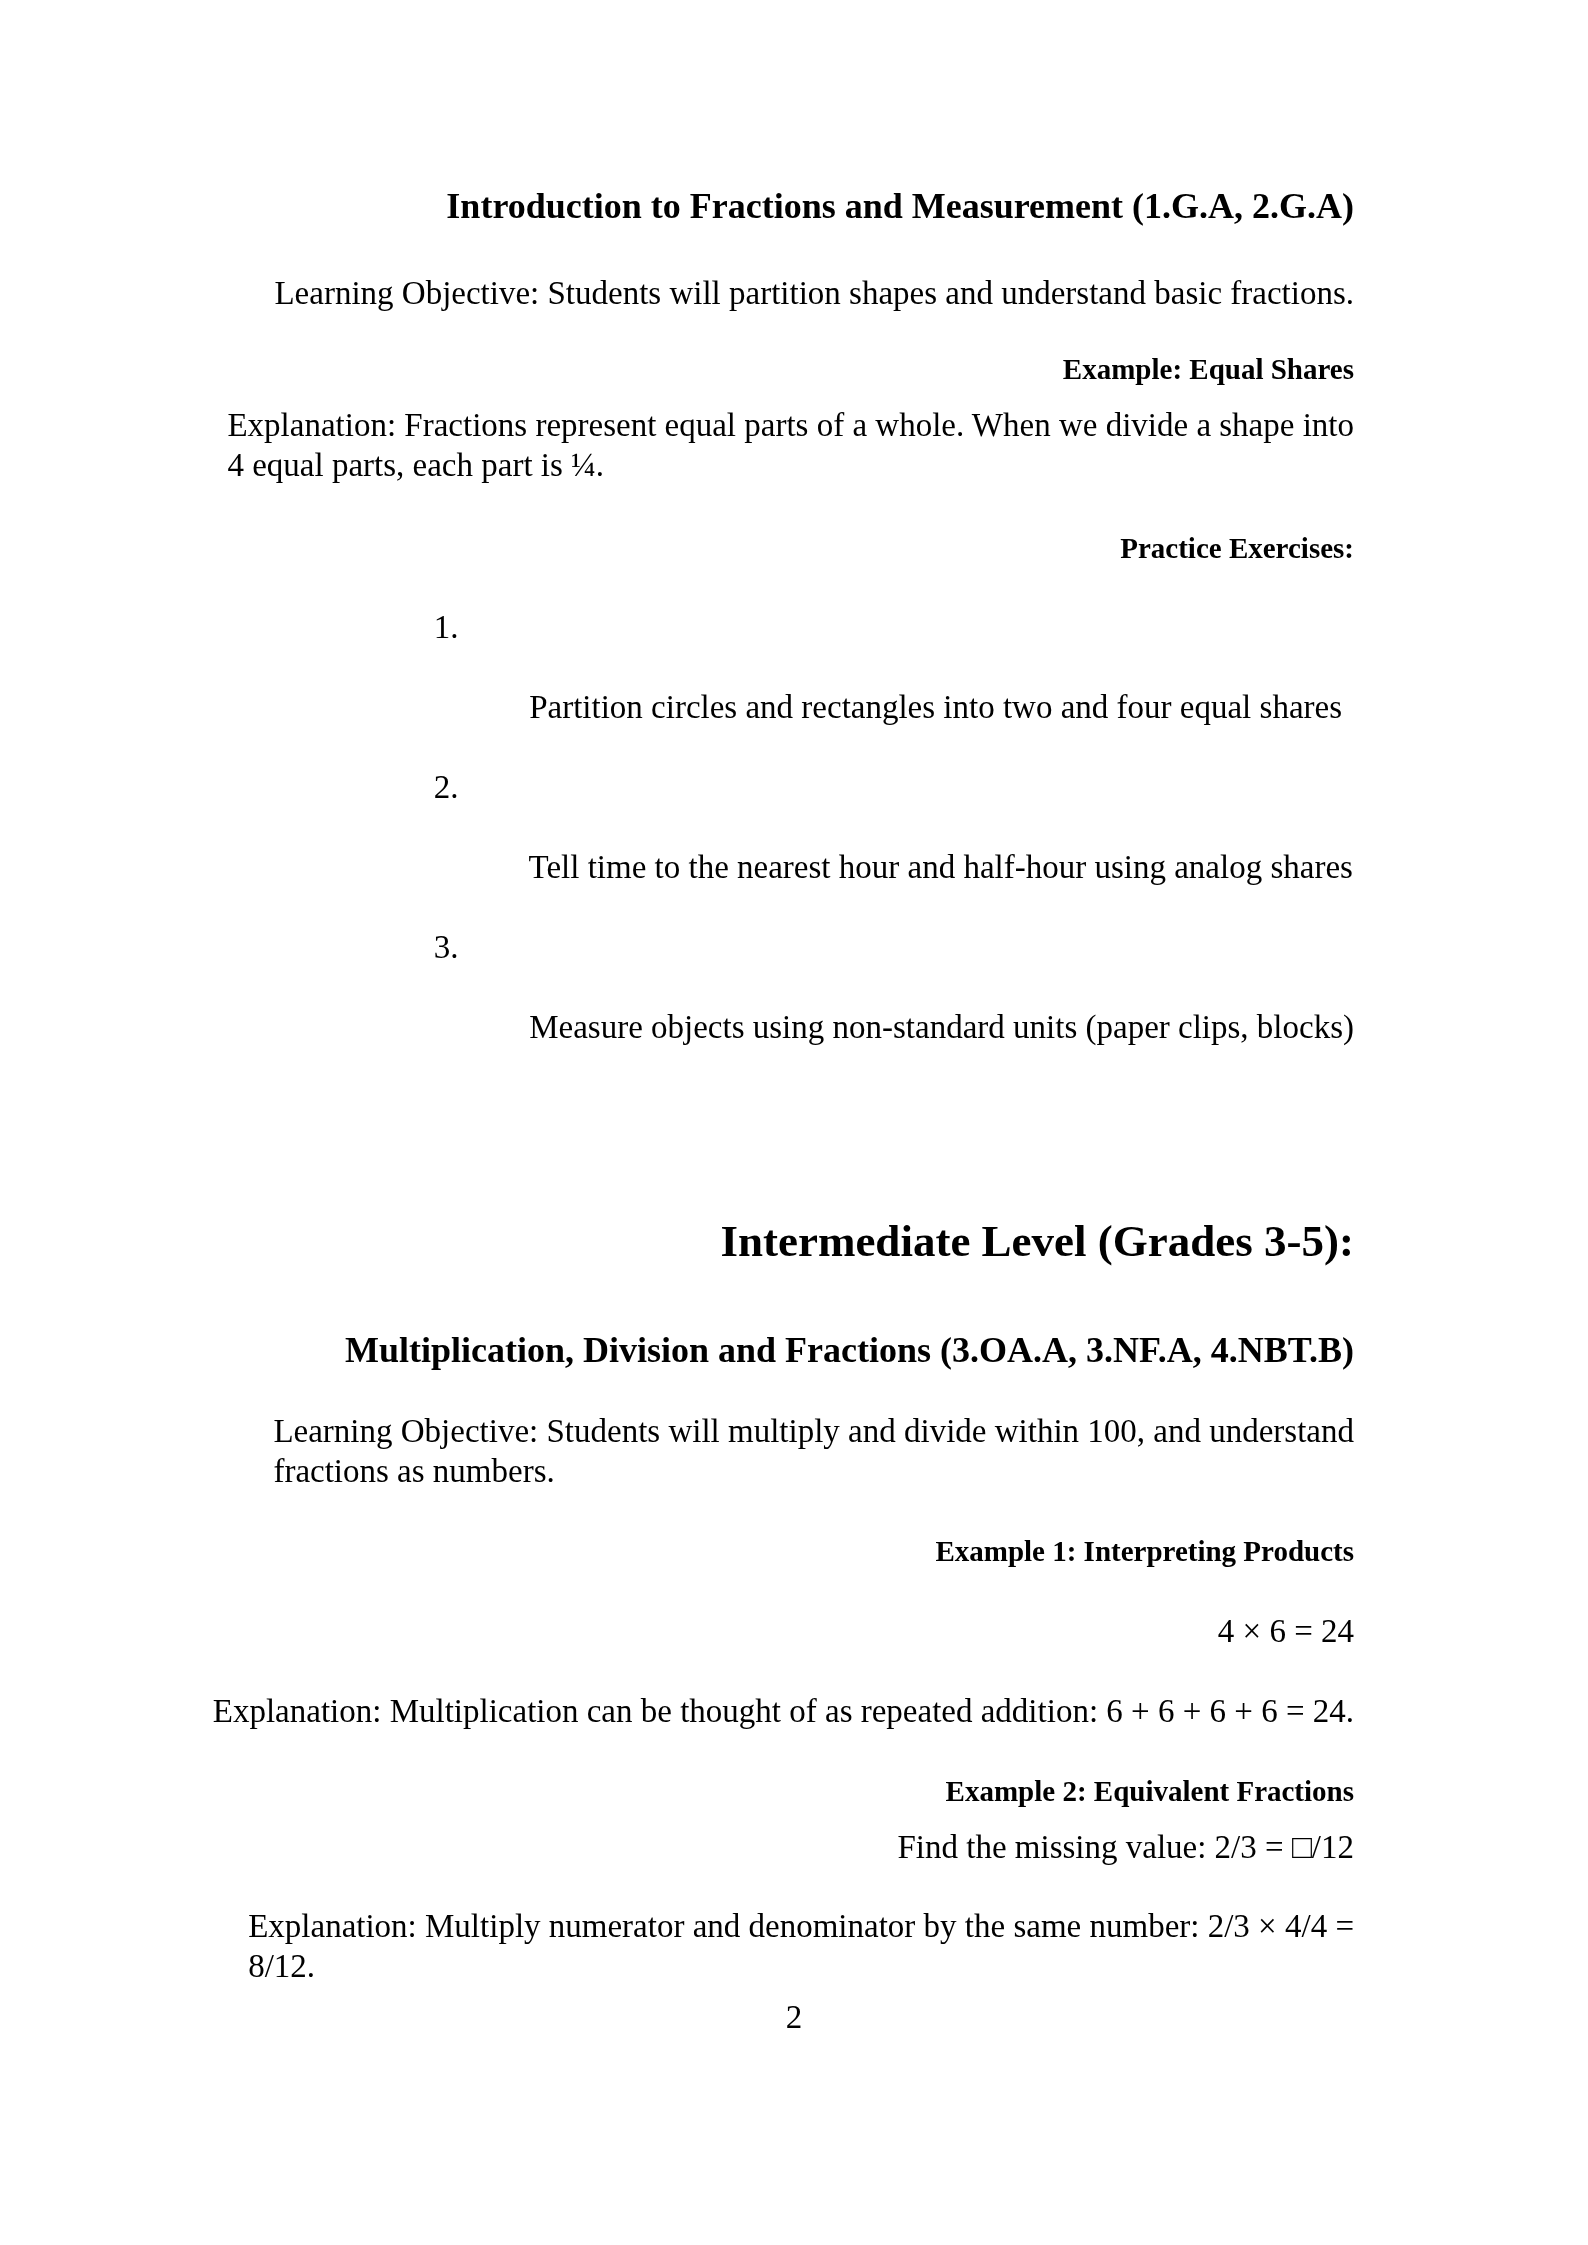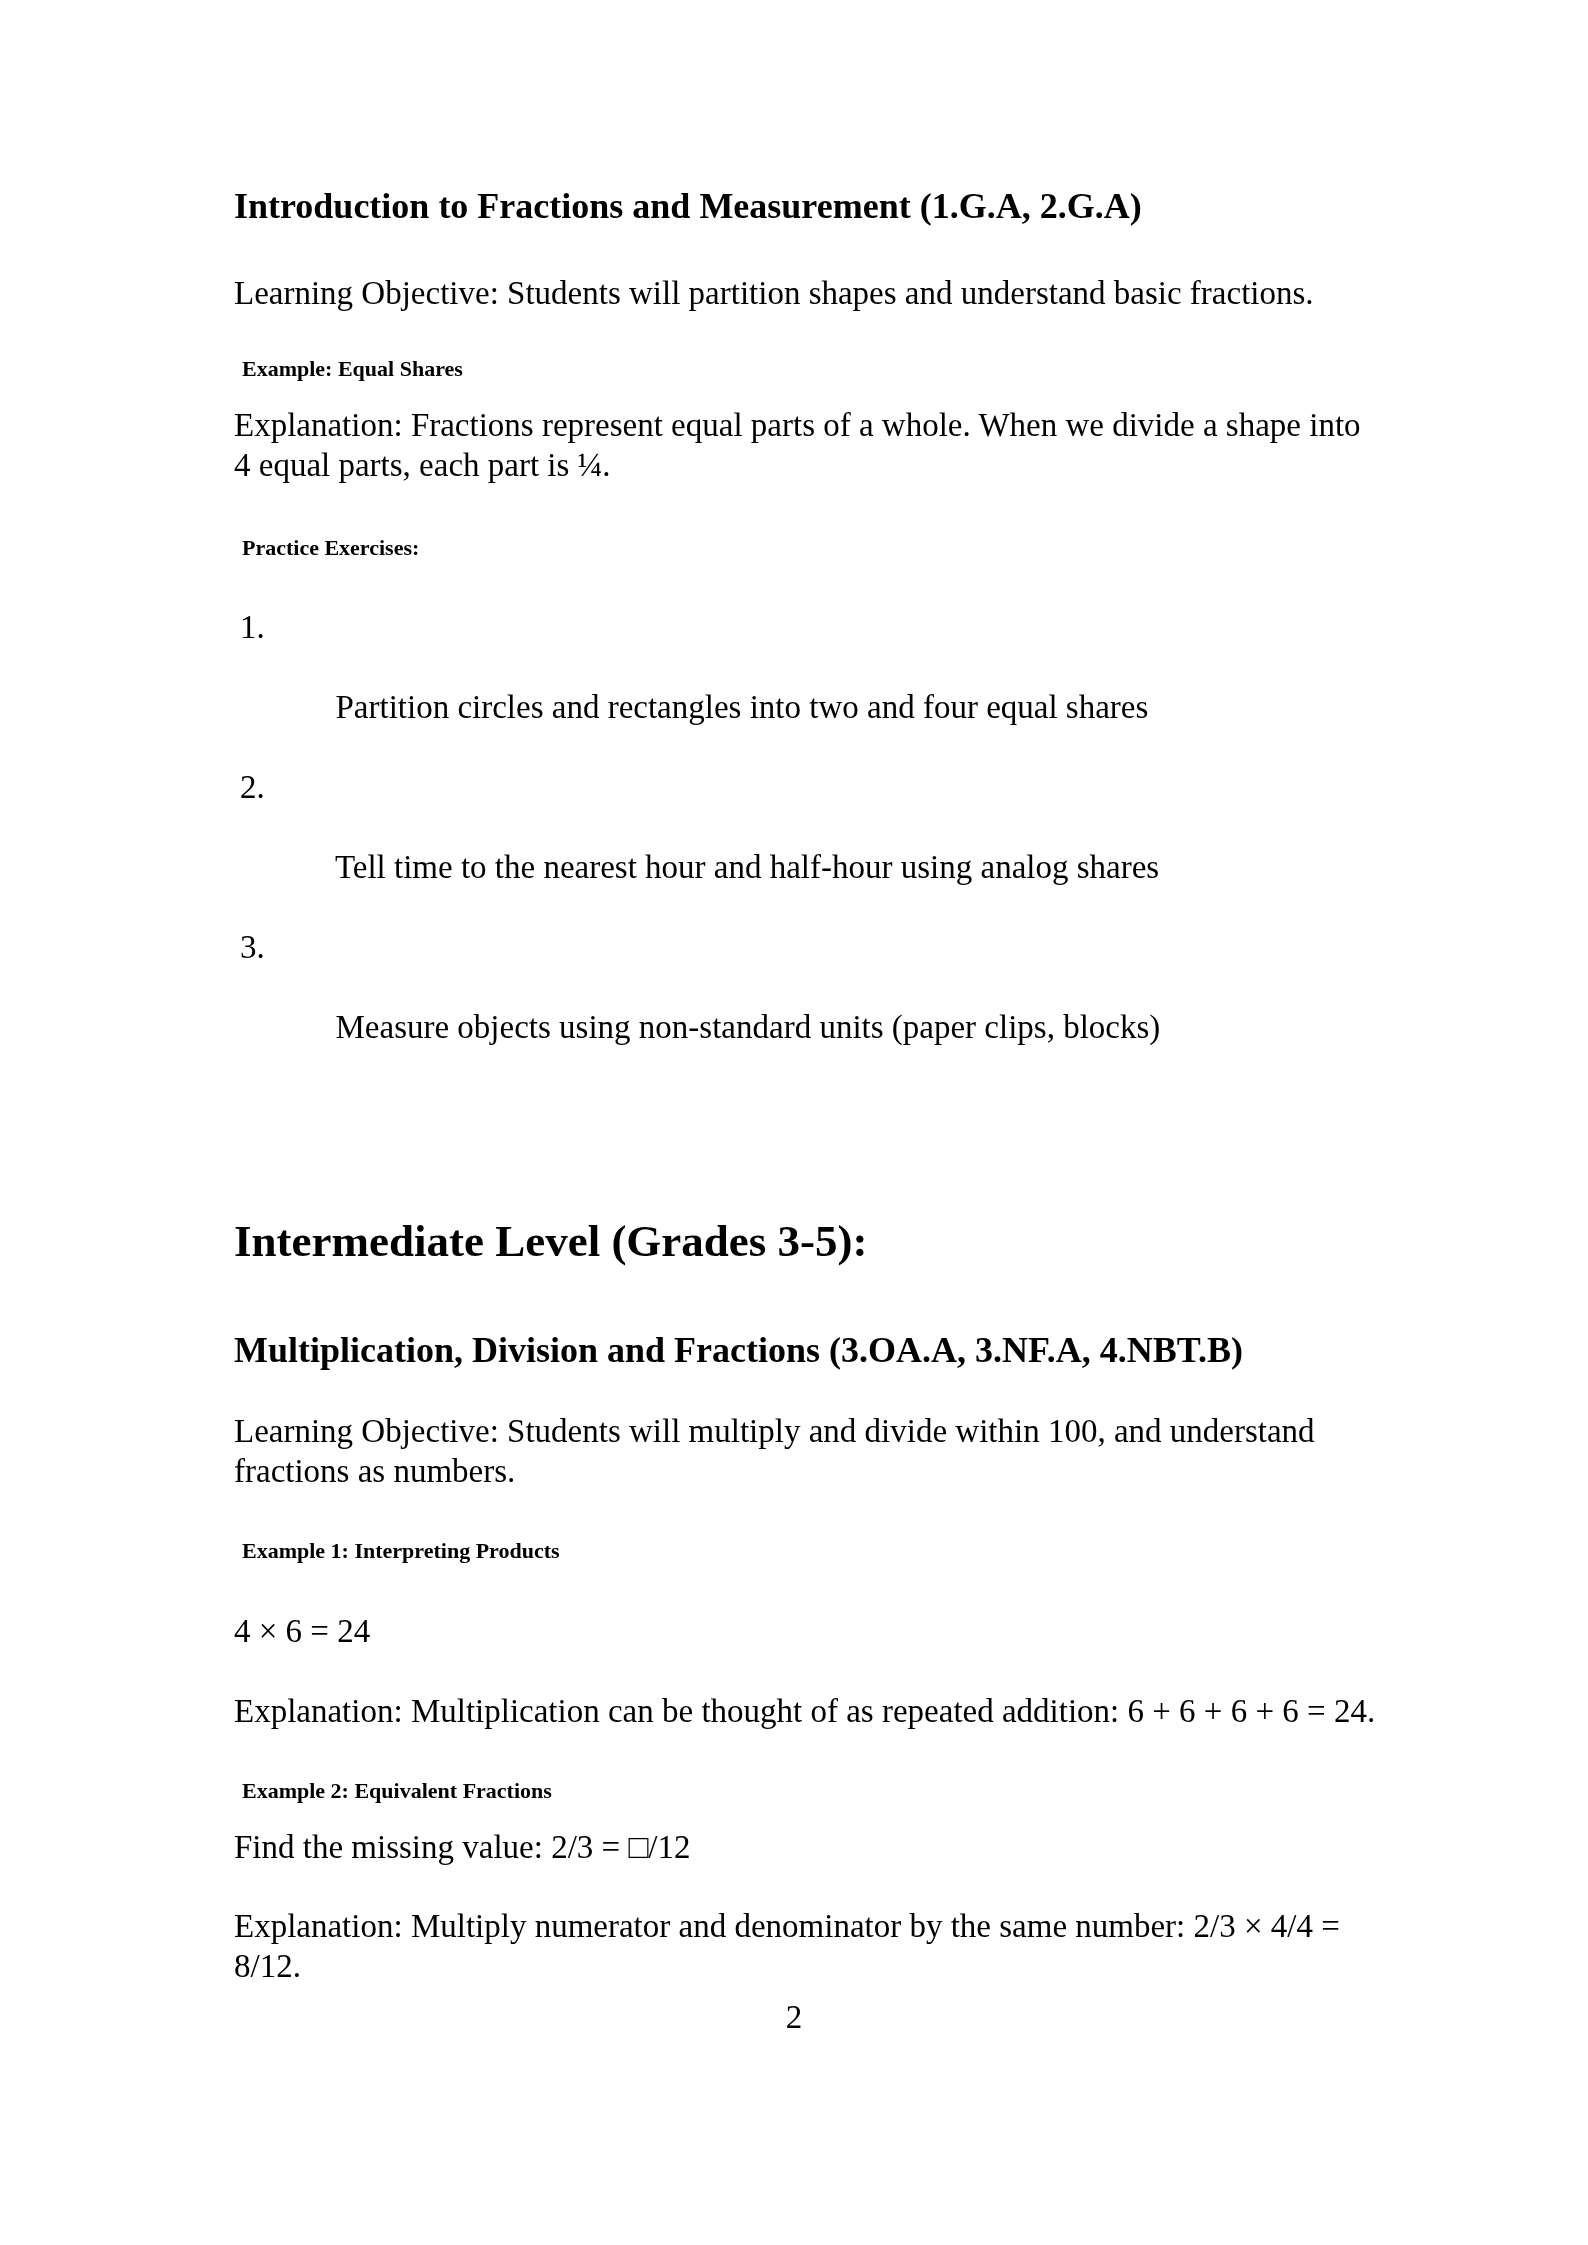--- a/index.html
+++ b/index.html
@@ -15,21 +15,21 @@
     position: relative;
   }
   .page {
     position: relative;
     box-sizing: border-box;
     width: 1588px;
     height: 1902px;
     padding: 184px 234px 0 234px;
     display: flex;            
     flex-direction: column;
-    align-items: flex-start;
+    align-items: flex-end;
   }
   
   .body-text {
     font-size: 33px;
     line-height: 40px;
     white-space: pre;          
     margin: 39px 0 0 0;
   }
   .h1 {
     font-size: 45px;
@@ -39,21 +39,21 @@
     margin: 128px 0 12px 0;
   }
   .h2 {
     font-size: 36px;
     line-height: 44px;
     font-weight: bold;
     white-space: pre;
     margin: 0;
   }
   .h3 {
-    font-size: 22px;
+    font-size: 29px;
     line-height: 40px;
     font-weight: bold;
     white-space: pre;
     margin: 39px 0 0 8px;
   }
   
   .mt-45 { margin-top: 45px; }
   .mt-36 { margin-top: 36px; }
   .mt-37 { margin-top: 37px; }
   .mt-38 { margin-top: 16px; }

